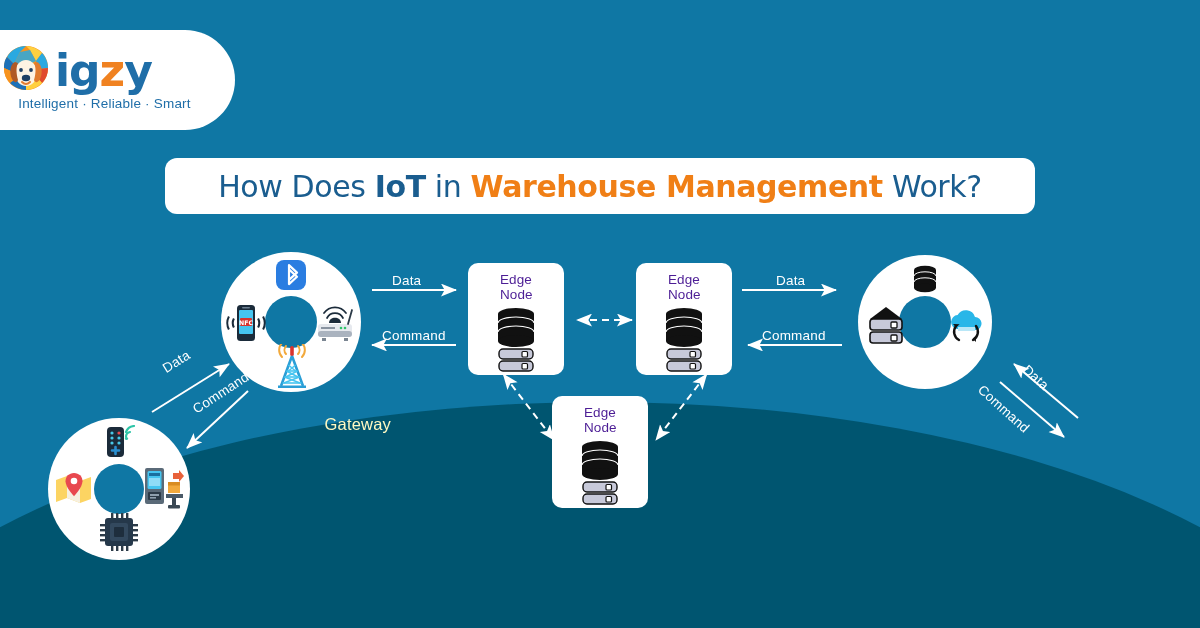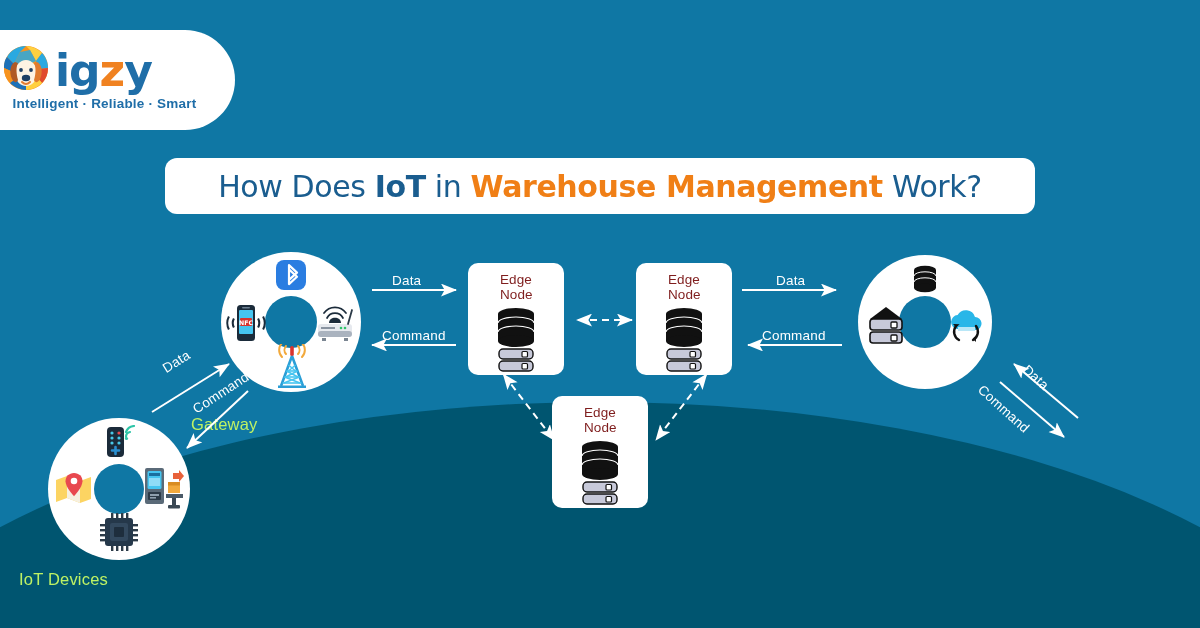--- a/index.html
+++ b/index.html
@@ -79,21 +79,21 @@
     top: 3px;
   }
   .logo-word .g-orange { color: #f08221; }
   .logo-tag {
     position: absolute;
     left: 2px;
     top: 66px;
     width: 205px;
     text-align: center;
     font-size: 13.5px;
-    font-weight: 700;
+    font-weight: 400;
     color: #1f6ea8;
     letter-spacing: .2px;
     white-space: nowrap;
   }
 
   
   .title-pill {
     position: absolute;
     left: 165px;
     top: 158px;
@@ -113,23 +113,23 @@
     color: #1a5d8f;
     white-space: nowrap;
     letter-spacing: -.4px;
   }
   .title-text .hl { color: #f07f16; }
   .title-text .lt { font-weight: 400; }
 
   
   .node-label {
     position: absolute;
-    color: #bef264;
+    color: #fef9c3;
     font-size: 16.5px;
-    text-align: left;
+    text-align: right;
     white-space: nowrap;
     z-index: 12;
     letter-spacing: .2px;
   }
 
   
   .ring {
     position: absolute;
     border-radius: 50%;
     background: #ffffff;
@@ -165,21 +165,21 @@
     position: absolute;
     background: #ffffff;
     border-radius: 10px;
     z-index: 10;
     display: flex;
     flex-direction: column;
     align-items: center;
   }
   .edge-title {
     font-size: 13.5px;
-    color: #7f1d1d;
+    color: #4c1d95;
     margin-top: 9px;
     letter-spacing: .1px;
     padding-left: 32px;
   }
   .edge-gfx { margin-top: 3px; }
 
   
   .arrows {
     position: absolute;
     left: 0; top: 0;
@@ -356,21 +356,20 @@
             <rect x="32" y="16" width="6" height="2.4"></rect>
           <rect x="32" y="21" width="6" height="2.4"></rect>
             <rect x="32" y="26" width="6" height="2.4"></rect>
         </g>
         <rect x="5" y="5" width="28" height="28" rx="3" fill="#25384a"></rect>
         <rect x="10" y="10" width="18" height="18" rx="2" fill="#33495e"></rect>
         <rect x="14" y="14" width="10" height="10" rx="1" fill="#1e2e3d"></rect>
       </svg>
     </div>
   </div>
-  <div class="node-label" style="left:19px; top:570px; width:200px;">IoT Devices</div>
 
   <div class="ring" style="left:221px; top:252px; width:140px; height:140px;">
     <div class="ring-hole" style="width:52px;height:52px;"></div>
 
     <div class="ring-icon" style="left:53px; top:6px; width:34px; height:34px;">
       <svg width="34" height="34" viewBox="0 0 34 34">
         <rect x="2" y="2" width="30" height="30" rx="8" fill="#2a7de1"></rect>
         <path d="M14 8 L22 15 L14 22 L14 4 L22 11 L14 18" stroke="#ffffff" stroke-width="2.2" fill="none" stroke-linejoin="round" stroke-linecap="round" transform="translate(1,3) scale(1,1.05)"></path>
       </svg>
     </div>

